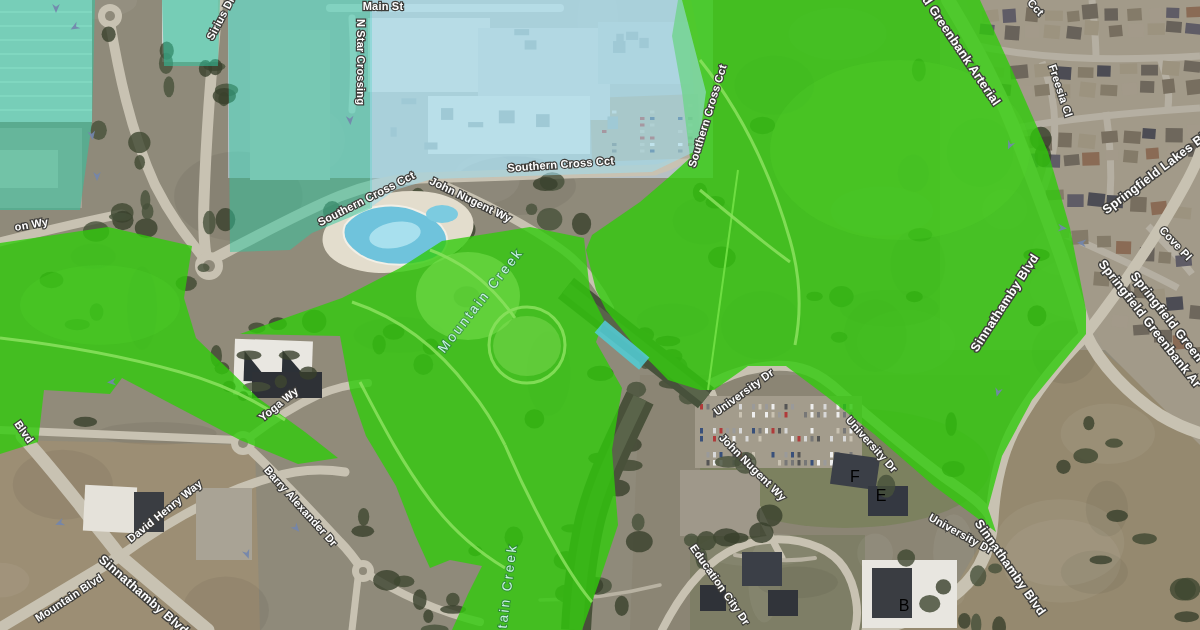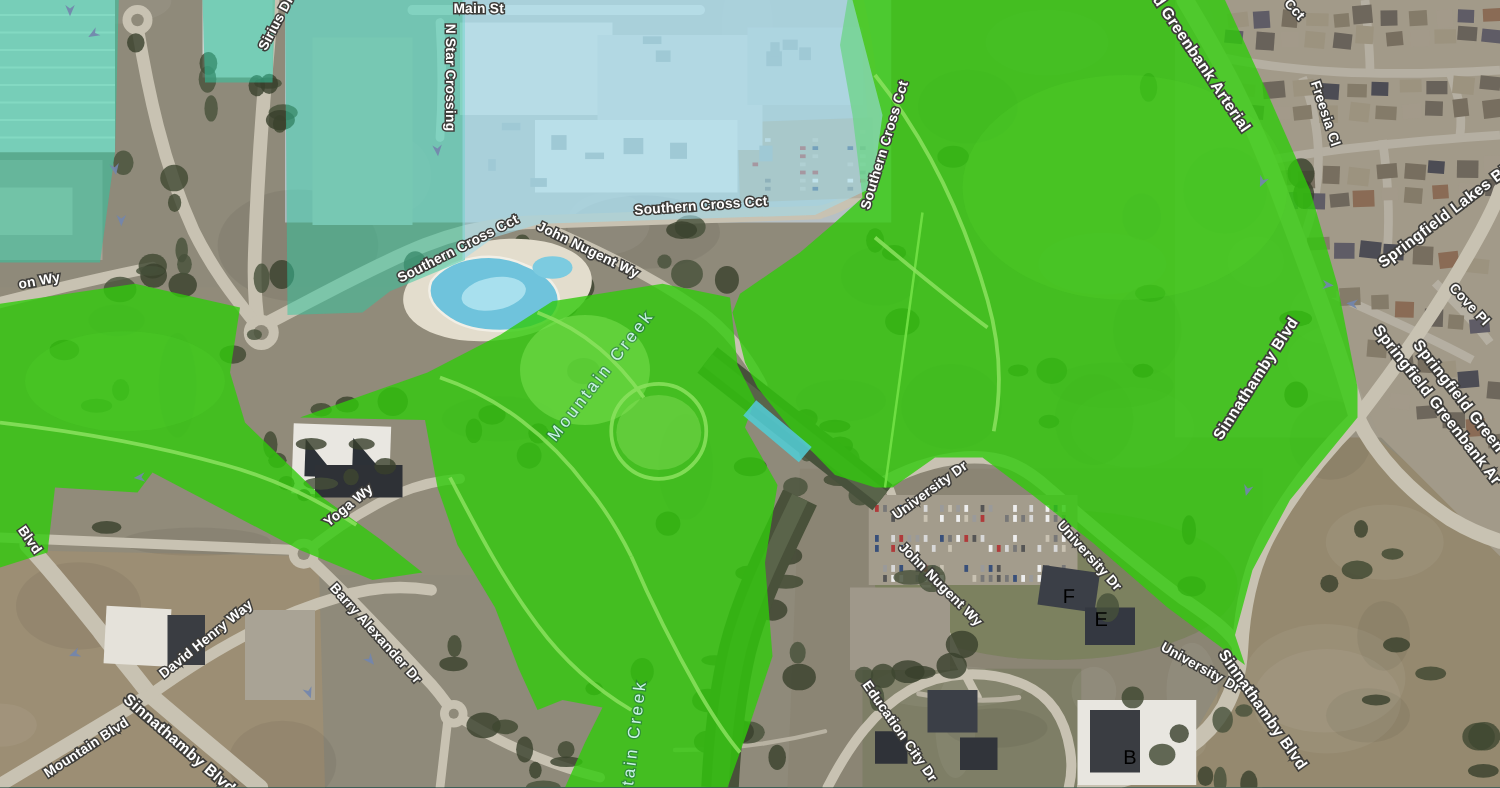--- a/index.html
+++ b/index.html
@@ -1,17 +1,17 @@
 <!DOCTYPE html>
 <html><head>
 <meta charset="utf-8">
 <style>
   html,body{margin:0;padding:0;background:#222;}
   .map-wrap{position:relative;width:1200px;height:630px;overflow:hidden;
-    font-family:"Liberation Sans", sans-serif;background:#14b8a6;}
+    font-family:"Liberation Sans", sans-serif;background:#fde047;}
   svg{display:block}
   text{font-family:"Liberation Sans", sans-serif;}
   .lbl-road{font-size:11px;font-weight:700;fill:#fff;stroke:#3e3d3a;stroke-width:2.4px;
     paint-order:stroke;letter-spacing:.2px}
   .lbl-road-lg{font-size:12.5px;font-weight:700;fill:#fff;stroke:#3e3d3a;stroke-width:2.7px;
     paint-order:stroke;letter-spacing:.3px}
   .lbl-water{font-size:13.5px;font-weight:500;fill:#c9f2e6;stroke:rgba(25,85,80,.45);
     stroke-width:2px;paint-order:stroke;letter-spacing:2.4px}
 </style>
 </head>

